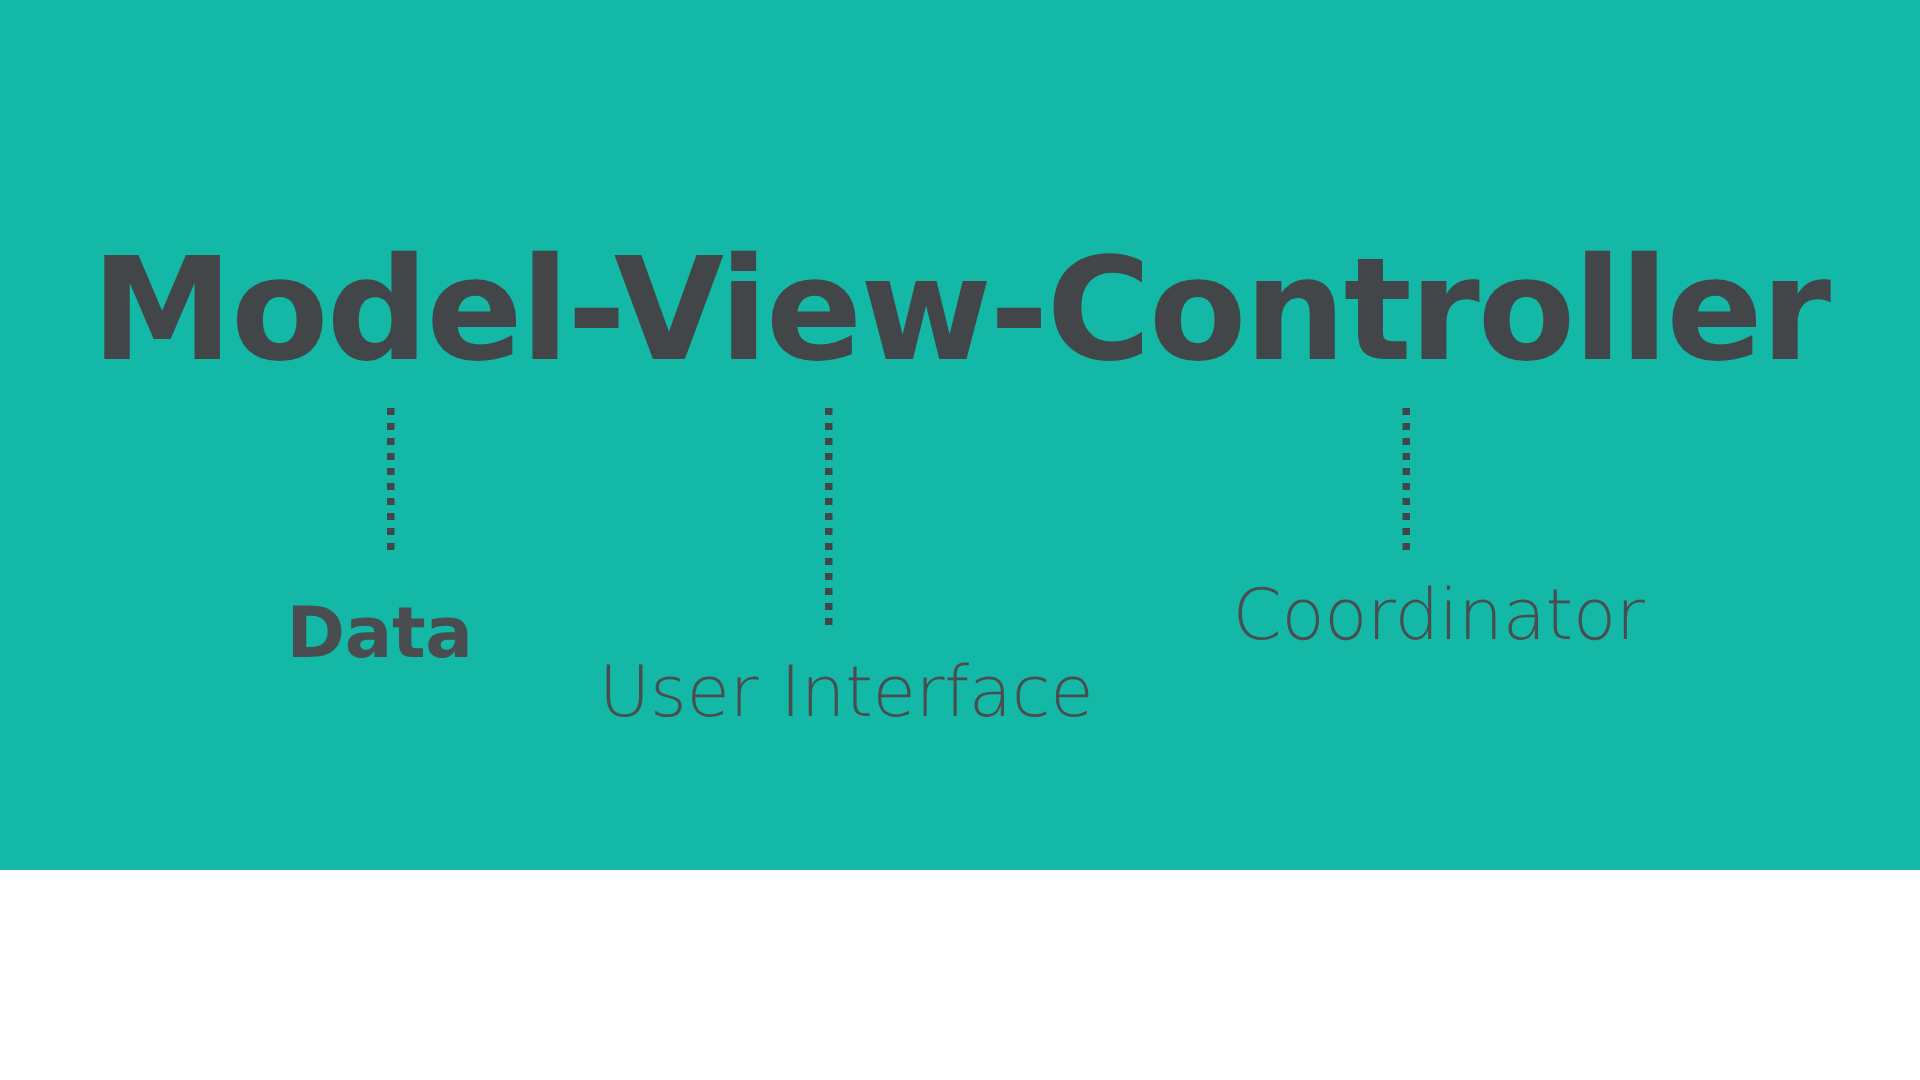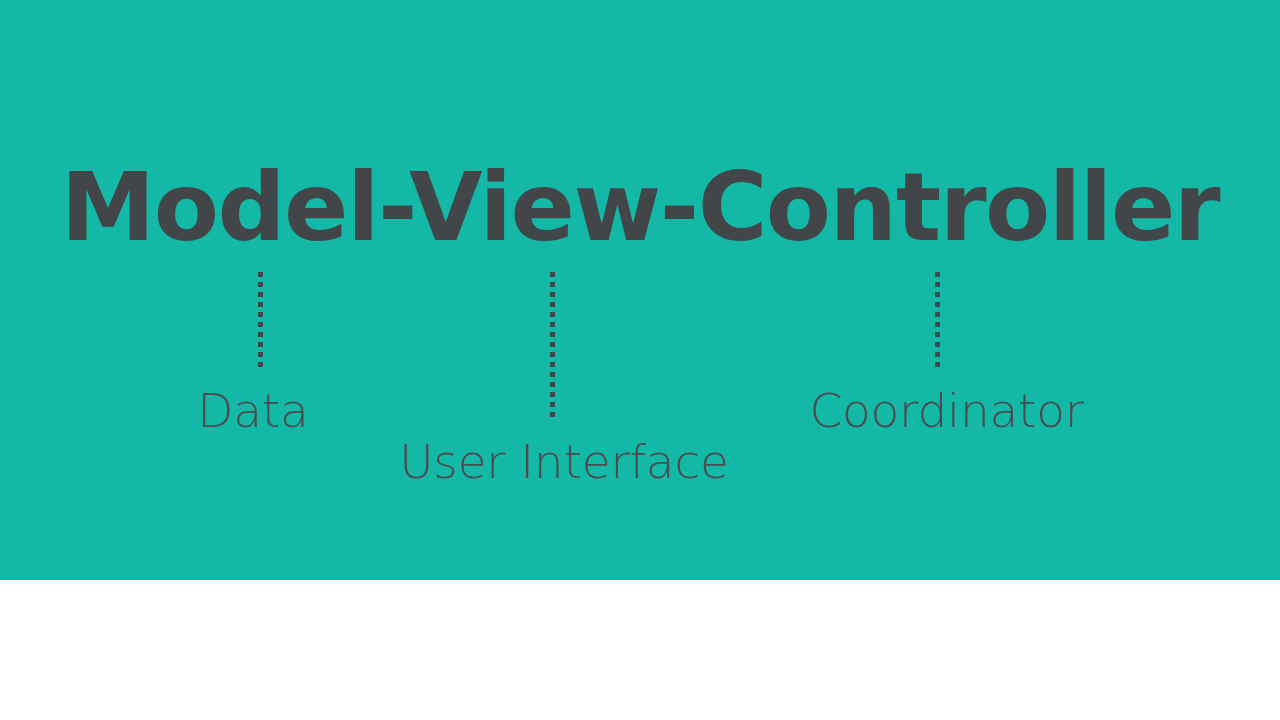--- a/index.html
+++ b/index.html
@@ -65,27 +65,27 @@
     font-size: 47px;
     font-weight: 300;
     line-height: 1.0;
     letter-spacing: -0.2px;
     color: #4a4d50;
     white-space: nowrap;
     text-align: center;
   }
   
   .label.data {
-    left: 53px;  top: 387px;  width: 400px;
+    left: 53px;  top: 399px;  width: 400px; font-weight: bold;
   }
   .label.ui {
     left: 364px; top: 438px;  width: 400px;
   }
   .label.coordinator {
-    left: 684px; top: 387px;  width: 400px; text-align: right;
+    left: 759px; top: 387px;  width: 400px;
   }
 </style>
 </head>
 <body>
 
 <div class="slide">
 
   <div class="title">Model-View-Controller</div>
 
   <div class="connector left"></div>

